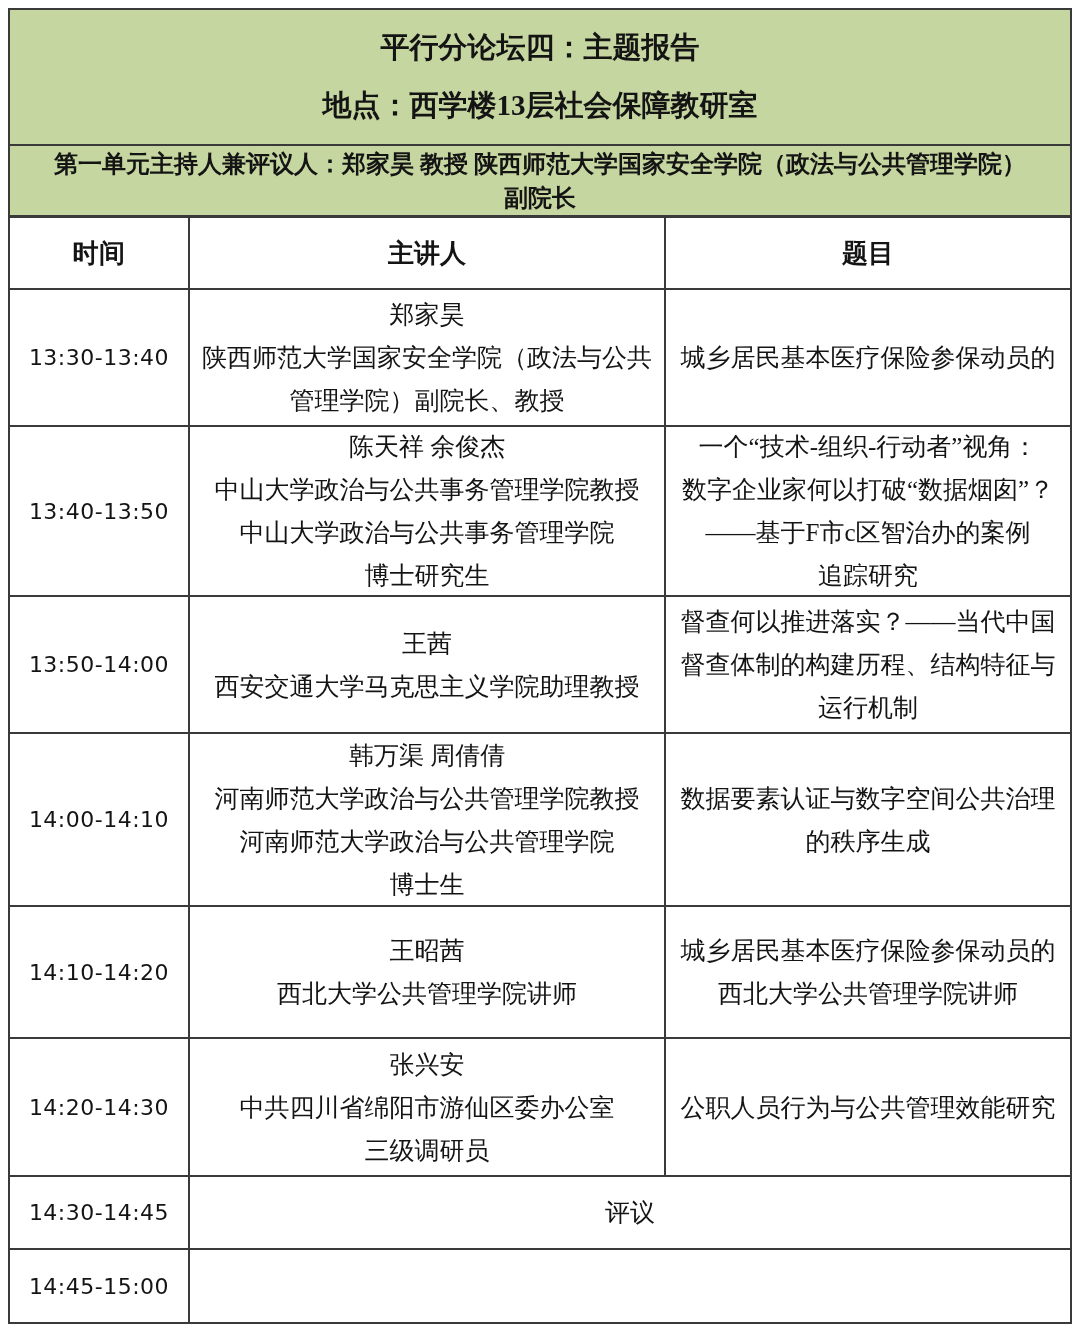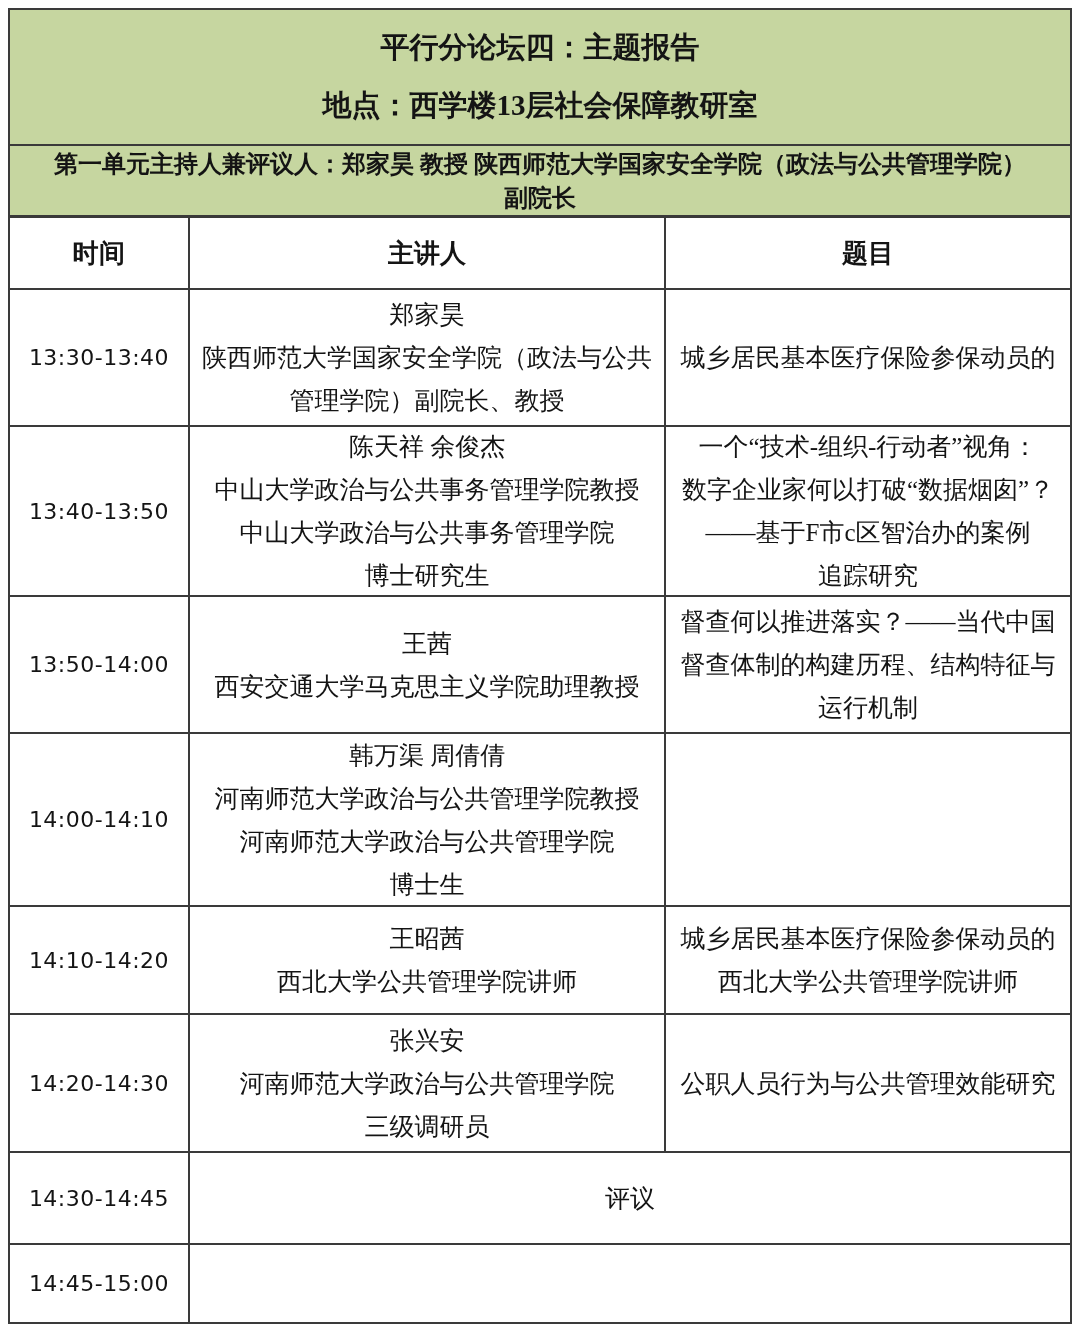--- a/index.html
+++ b/index.html
@@ -67,23 +67,23 @@
     border-right:2px solid var(--border);
   }
   .cell.topic{flex:1;}
   .cell.merged{flex:1;}
   .row.thead .cell{font-weight:bold;font-size:26px;}
   .r-head{height:72px;}
   .r0{height:137px;}
   .r1{height:170px;}
   .r2{height:137px;}
   .r3{height:173px;}
-  .r4{height:108px;justify-content:space-between;}
+  .r4{height:132px;justify-content:space-between;}
   .r5{height:138px;}
-  .r6{height:92px;}
+  .r6{height:73px;}
 </style>
 </head>
 <body>
 
 <div class="page">
   <div class="frame">
 
     <div class="title-block">
       <div>平行分论坛四：主题报告</div>
       <div>地点：西学楼13层社会保障教研室</div>
@@ -126,34 +126,36 @@
 督查体制的构建历程、结构特征与
 运行机制</div>
     </div>
 
     <div class="row r3">
       <div class="cell time">14:00-14:10</div>
       <div class="cell speaker">韩万渠 周倩倩
 河南师范大学政治与公共管理学院教授
 河南师范大学政治与公共管理学院
 博士生</div>
+      <div class="cell topic">数据要素认证与数字空间公共治理
+的秩序生成</div>
     </div>
 
     <div class="row r4">
       <div class="cell time">14:10-14:20</div>
       <div class="cell speaker">王昭茜
 西北大学公共管理学院讲师</div>
       <div class="cell topic">城乡居民基本医疗保险参保动员的
 西北大学公共管理学院讲师</div>
     </div>
 
     <div class="row r5">
       <div class="cell time">14:20-14:30</div>
       <div class="cell speaker">张兴安
-河南师范大学政治与公共管理学院
+中共四川省绵阳市游仙区委办公室
 三级调研员</div>
       <div class="cell topic">公职人员行为与公共管理效能研究</div>
     </div>
 
     <div class="row r6">
       <div class="cell time">14:30-14:45</div>
       <div class="cell merged">评议</div>
     </div>
 
     <div class="row last">

